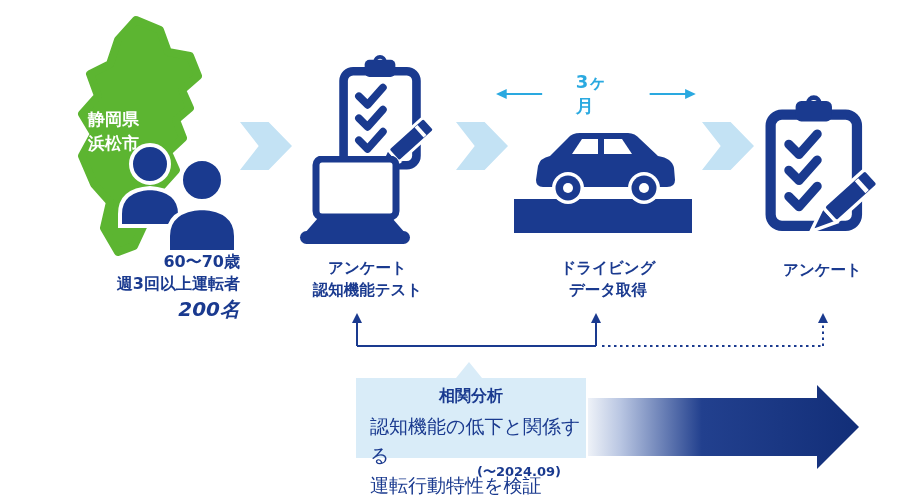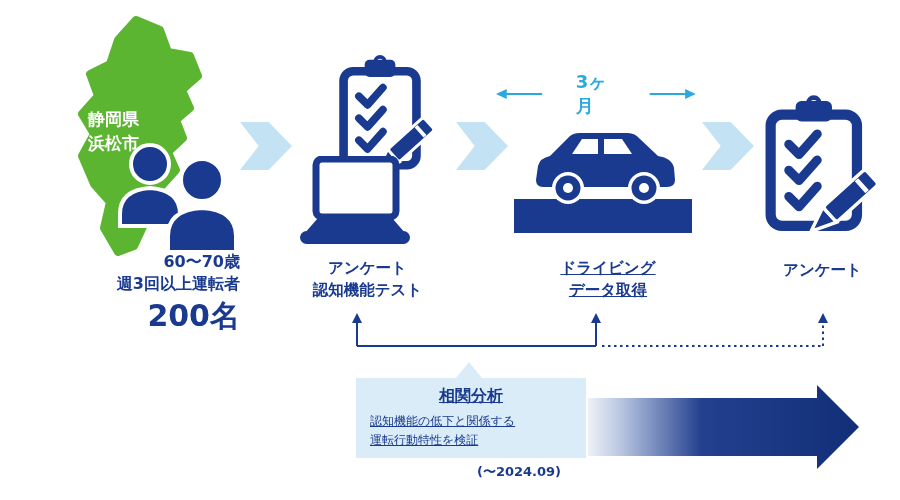--- a/index.html
+++ b/index.html
@@ -9,28 +9,28 @@
     --navy:#1a3a8f;--green:#5cb531;--cyan:#2aa9e0;--chev:#c3e2f4;--boxbg:#d9ecf8;
   }
   .abs{position:absolute;}
   .chevron{
     width:52px;height:48px;background:var(--chev);
     clip-path:polygon(0 0,55% 0,100% 50%,55% 100%,0 100%,36% 50%);
   }
   .map-label{color:#fff;font-weight:bold;font-size:17px;line-height:1.4;}
   .participants{width:210px;text-align:right;color:var(--navy);font-weight:bold;}
   .p-line{font-size:16px;line-height:1.35;}
-  .p-count{font-size:30px;line-height:1.3;margin-top:2px;}
+  .p-count{font-size:20px;line-height:1.3;margin-top:2px;font-style:italic;}
   .step-label{text-align:center;color:var(--navy);font-weight:bold;font-size:15.5px;line-height:1.45;}
   .duration{width:200px;display:flex;align-items:center;justify-content:space-between;gap:32px;}
   .duration-text{color:var(--cyan);font-weight:bold;font-size:18px;}
   .platform{background:var(--navy);}
-  .analysis-box{width:230px;height:80px;background:var(--boxbg);color:var(--navy);text-decoration:underline;}
+  .analysis-box{width:230px;height:80px;background:var(--boxbg);color:var(--navy);}
   .analysis-title{text-align:center;margin-top:8px;font-size:16px;font-weight:bold;}
-  .analysis-body{margin:5px 0 0 14px;font-size:12px;line-height:1.55;font-weight:500;}
+  .analysis-body{margin:5px 0 0 14px;font-size:19px;line-height:1.55;font-weight:500;}
   .pointer-up{width:0;height:0;border-left:13px solid transparent;border-right:13px solid transparent;border-bottom:16px solid var(--boxbg);}
   .analysis-date{width:230px;text-align:center;color:var(--navy);font-weight:bold;font-size:13px;}
   .goal-text{width:235px;color:#fff;font-weight:bold;font-size:14px;line-height:1.7;}
   .chk{fill:none;stroke:var(--navy);stroke-width:8;stroke-linecap:round;stroke-linejoin:round;}
 </style>
 </head>
 <body>
 
 <div class="canvas">
 
@@ -103,21 +103,21 @@
     <polygon points="52,32 62,17 78,17 78,32" fill="#fff"></polygon>
     <polygon points="84,32 84,17 102,17 112,32" fill="#fff"></polygon>
     <circle cx="48" cy="66" r="16" fill="#fff"></circle>
     <circle cx="124" cy="66" r="16" fill="#fff"></circle>
     <circle cx="48" cy="66" r="12.5" fill="#1a3a8f"></circle>
     <circle cx="124" cy="66" r="12.5" fill="#1a3a8f"></circle>
     <circle cx="48" cy="66" r="5" fill="#fff"></circle>
     <circle cx="124" cy="66" r="5" fill="#fff"></circle>
   </svg>
 
-  <div class="abs step-label" style="left:523px;top:257px;width:170px;text-decoration:underline;">
+  <div class="abs step-label" style="left:523px;top:257px;width:170px;">
     <div>ドライビング</div>
     <div>データ取得</div>
   </div>
 
   <svg class="abs" style="left:757px;top:94px;" width="142" height="139" viewBox="0 0 125 122">
     <rect x="12" y="18" width="76" height="98" rx="10" fill="#fff" stroke="#1a3a8f" stroke-width="9"></rect>
     <circle cx="50" cy="8" r="5" fill="none" stroke="#1a3a8f" stroke-width="4"></circle>
     <rect x="34" y="6" width="32" height="18" rx="5" fill="#1a3a8f"></rect>
     <path class="chk" d="M28,44 l9,9 l16,-18"></path>
     <path class="chk" d="M28,67 l9,9 l16,-18"></path>

